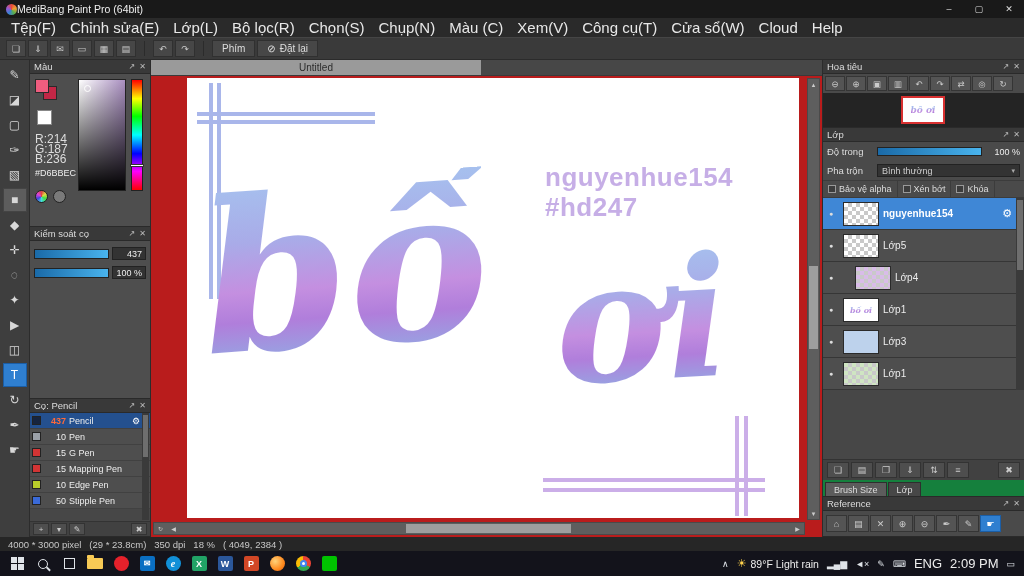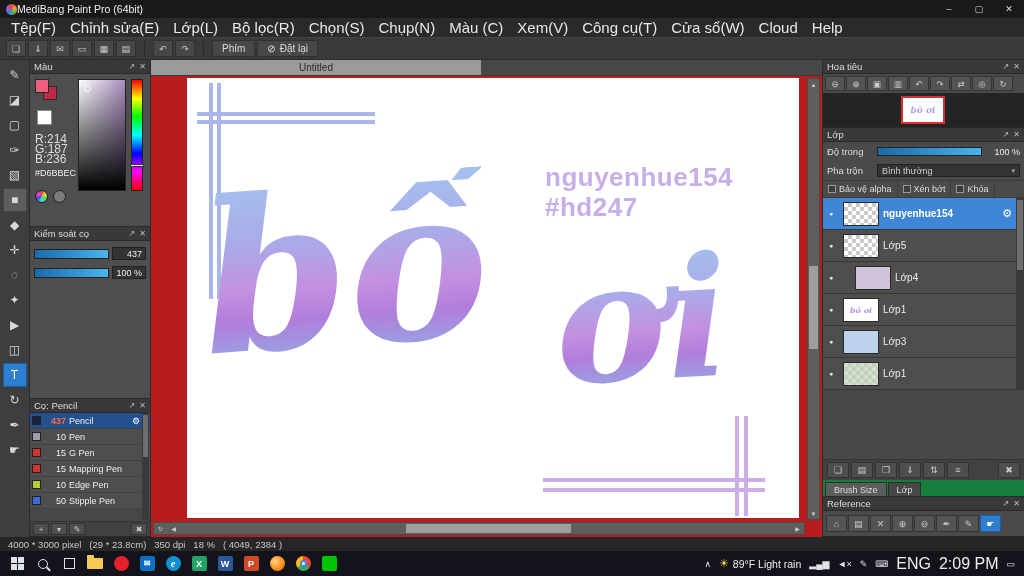--- a/index.html
+++ b/index.html
@@ -158,21 +158,21 @@
   .appsq{width:15px;height:15px;border-radius:2px;display:flex;align-items:center;justify-content:center;color:#fff;font-weight:bold;font-size:9px}
   .mail-ico{background:#0a6fc2;font-size:8px}
   .excel-ico{background:#21a366}
   .word-ico{background:#2b579a}
   .ppt-ico{background:#d24726}
   .green-ico{background:#00c300}
   .tray{margin-left:auto;display:flex;align-items:center;gap:8px;padding-right:5px}
   .trayico{font-size:9px;color:#dfe3e8}
   .weather{display:flex;align-items:center;gap:4px;font-size:10.5px;color:#eee;white-space:nowrap}
   .sun{color:#ffd34d;font-size:11px}
-  .tbtxt{font-size:16px;color:#eee;white-space:nowrap}
+  .tbtxt{font-size:13px;color:#eee;white-space:nowrap}
 </style>
 </head>
 <body>
 
 <div id="app">
 
   <div class="titlebar">
     <span class="applogo"></span>
     <span class="title">MediBang Paint Pro (64bit)</span>
     <div class="winbtn">–</div>

